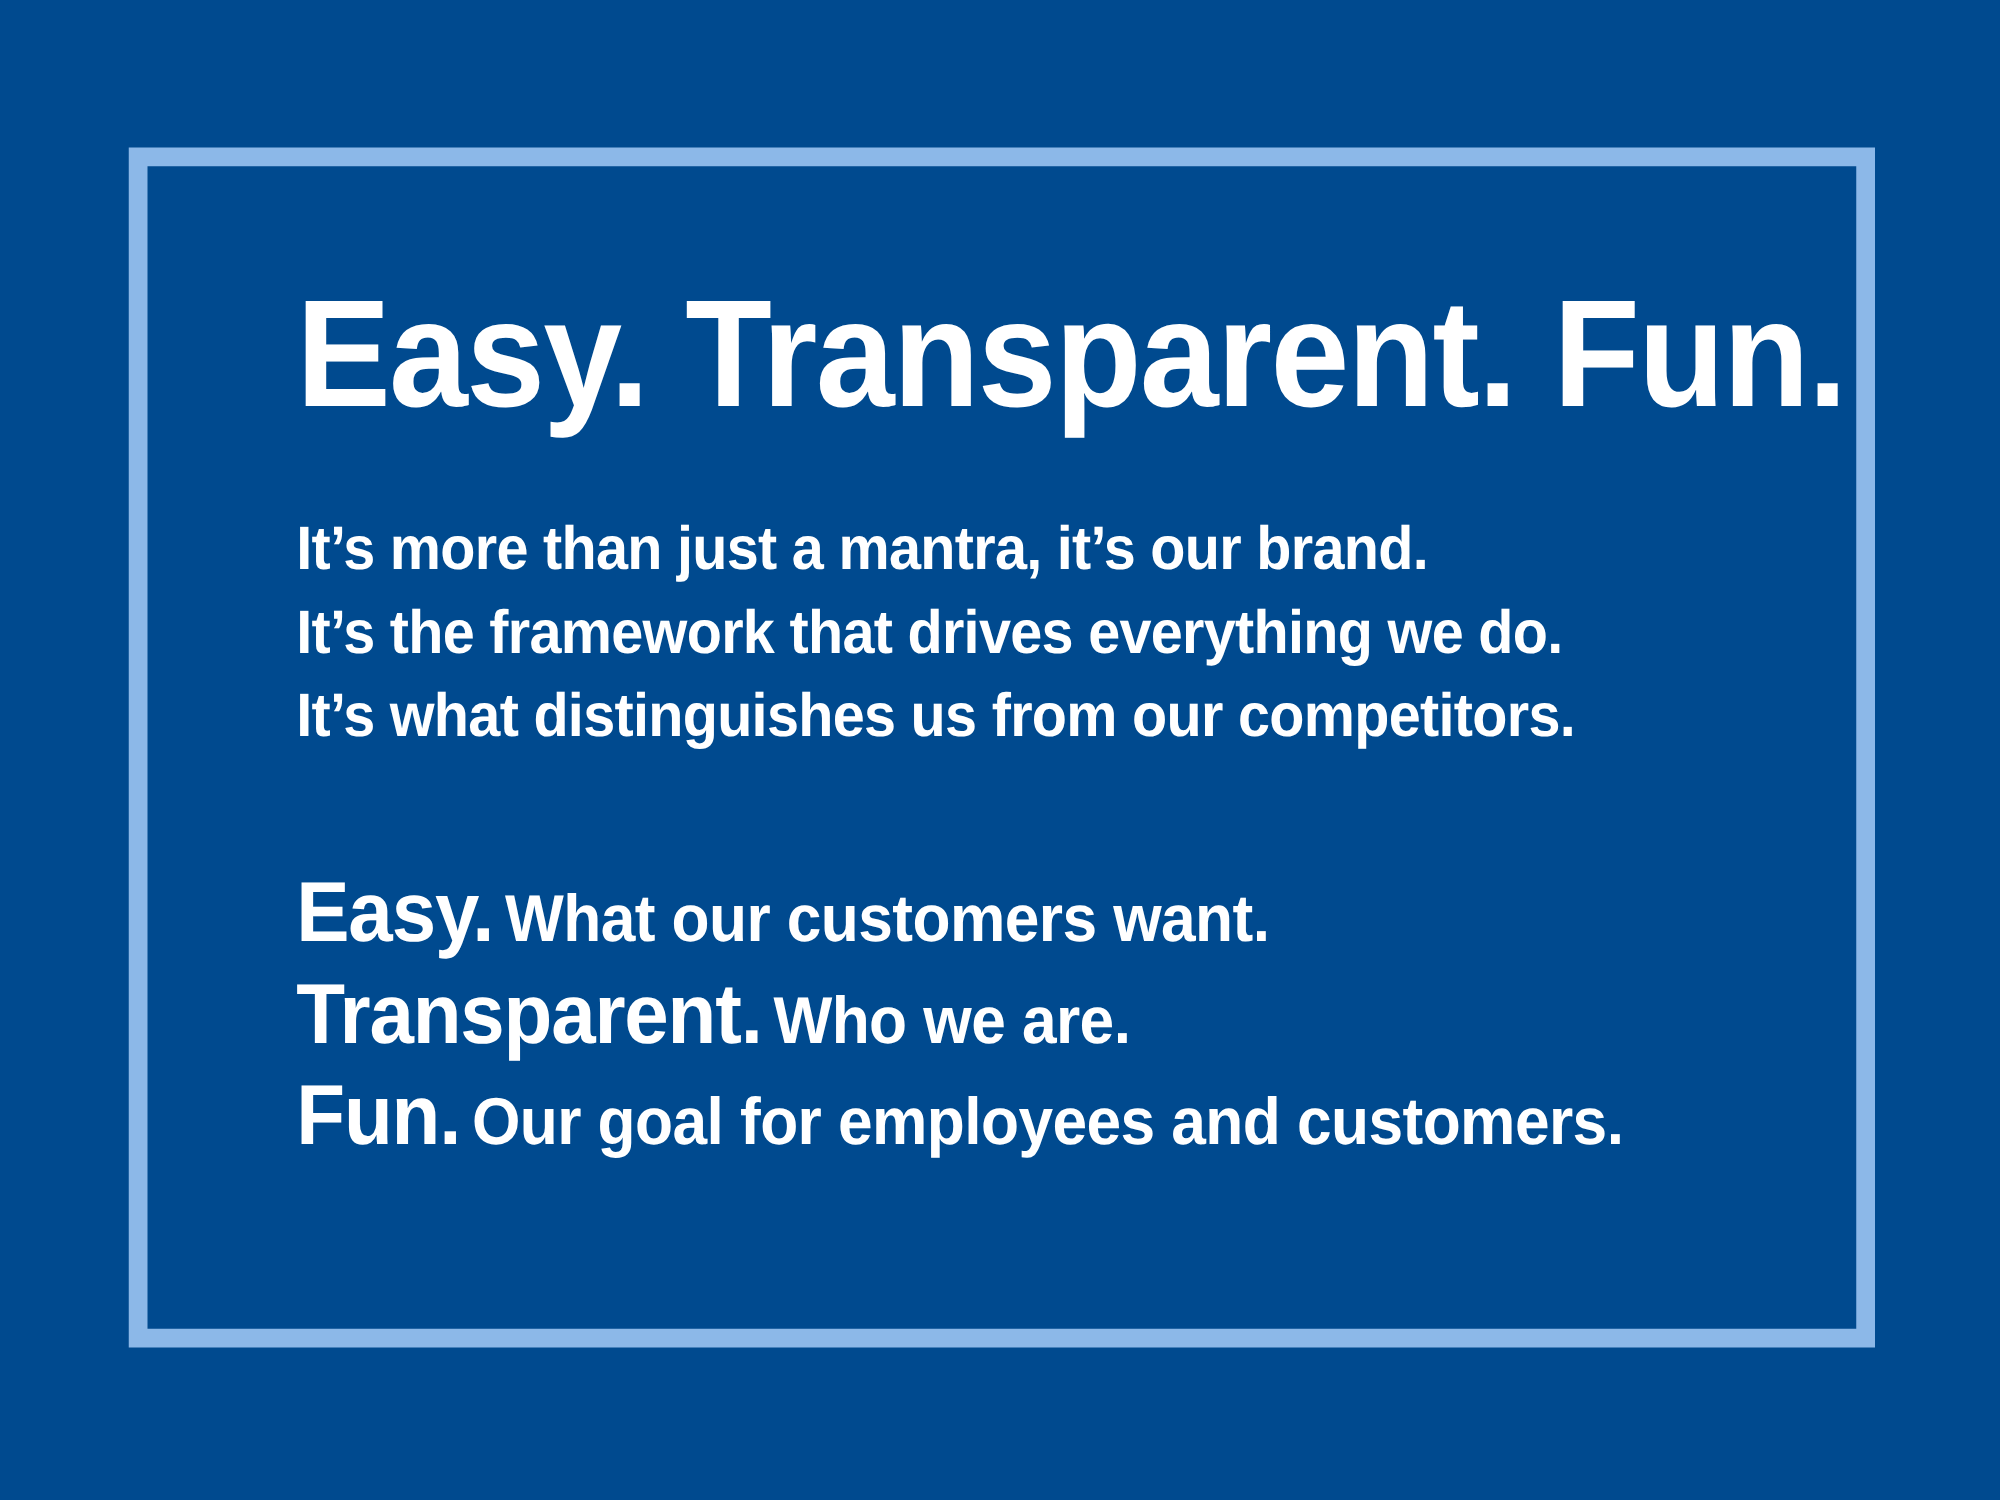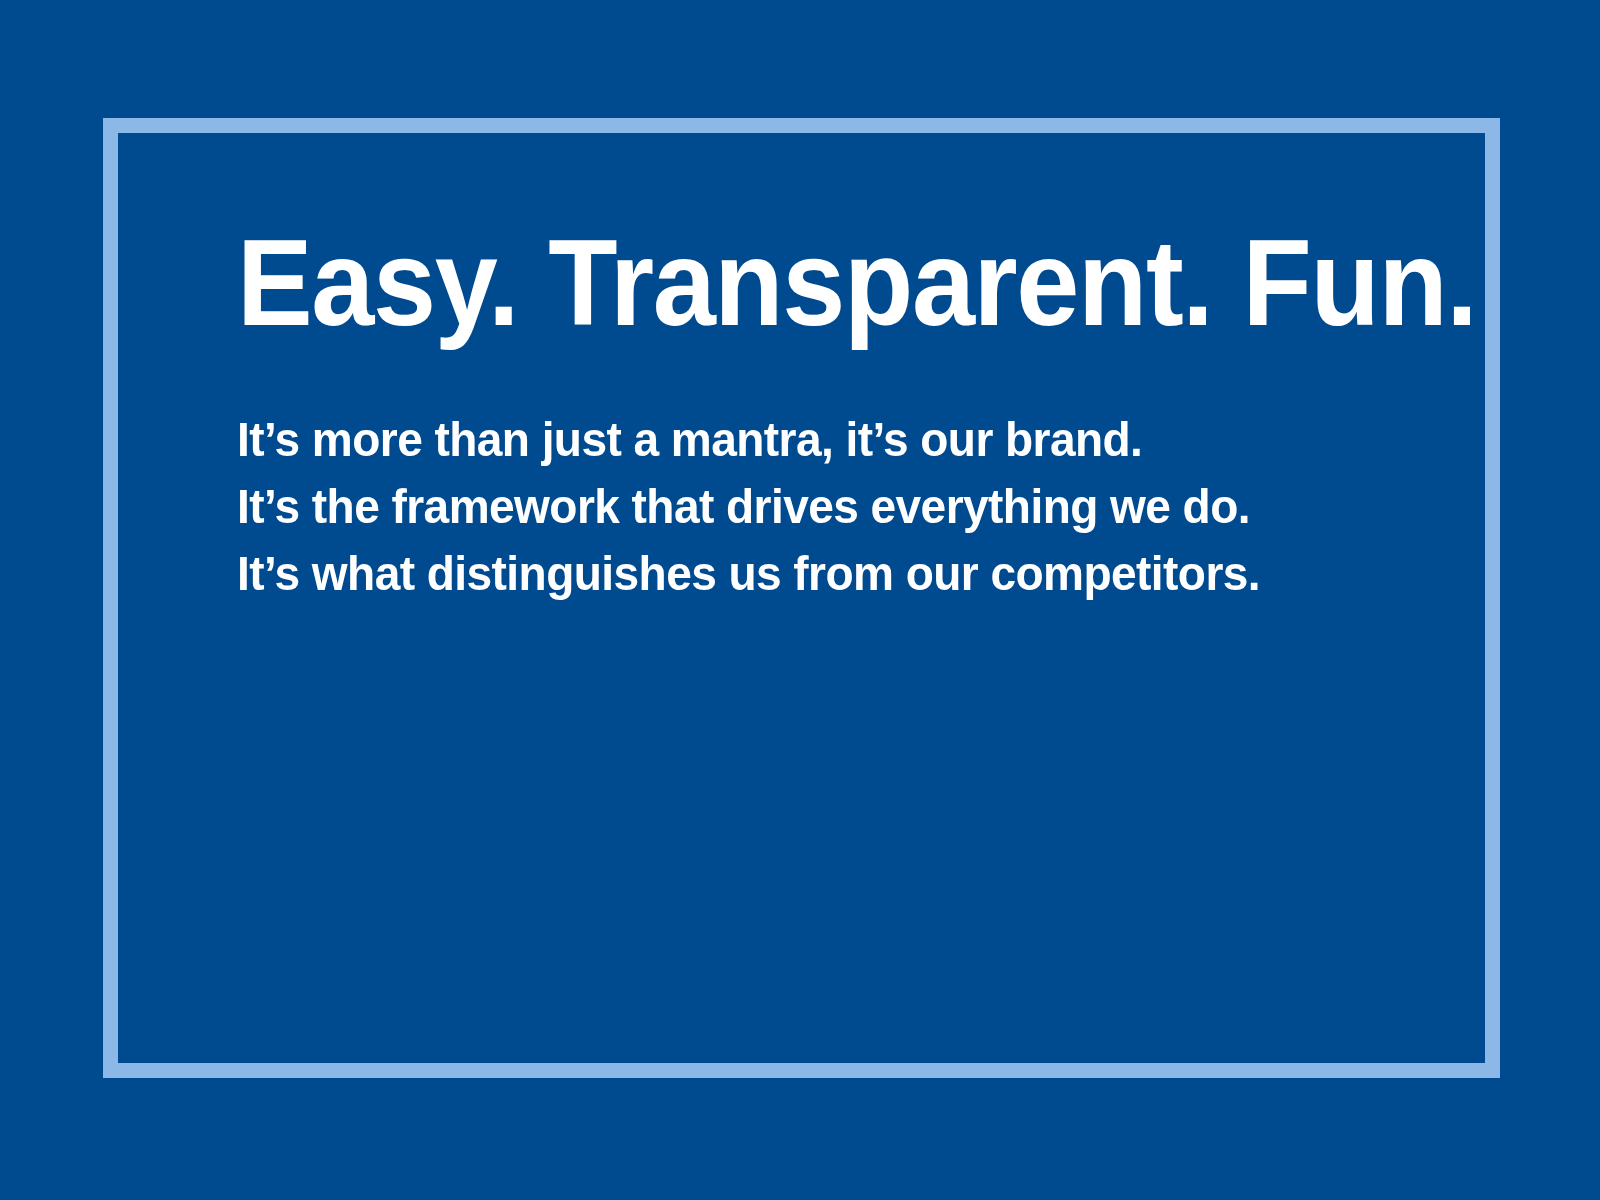--- a/index.html
+++ b/index.html
@@ -117,15 +117,30 @@
   <div class="content" style="color: rgb(255, 255, 255);">
 
     <div class="headline">Easy. Transparent. Fun.</div>
 
     <div class="intro">
       <span class="line">It’s more than just a mantra, it’s our brand.</span>
       <span class="line">It’s the framework that drives everything we do.</span>
       <span class="line">It’s what distinguishes us from our competitors.</span>
     </div>
 
+    <div class="values">
+
+      <div class="vline">
+        <span class="lead">Easy.</span><span class="rest">What our customers want.</span>
+      </div>
+
+      <div class="vline">
+        <span class="lead">Transparent.</span><span class="rest">Who we are.</span>
+      </div>
+
+      <div class="vline">
+        <span class="lead">Fun.</span><span class="rest">Our goal for employees and customers.</span>
+      </div>
+
+    </div>
 
   </div>
 </div>
 
 </body></html>

